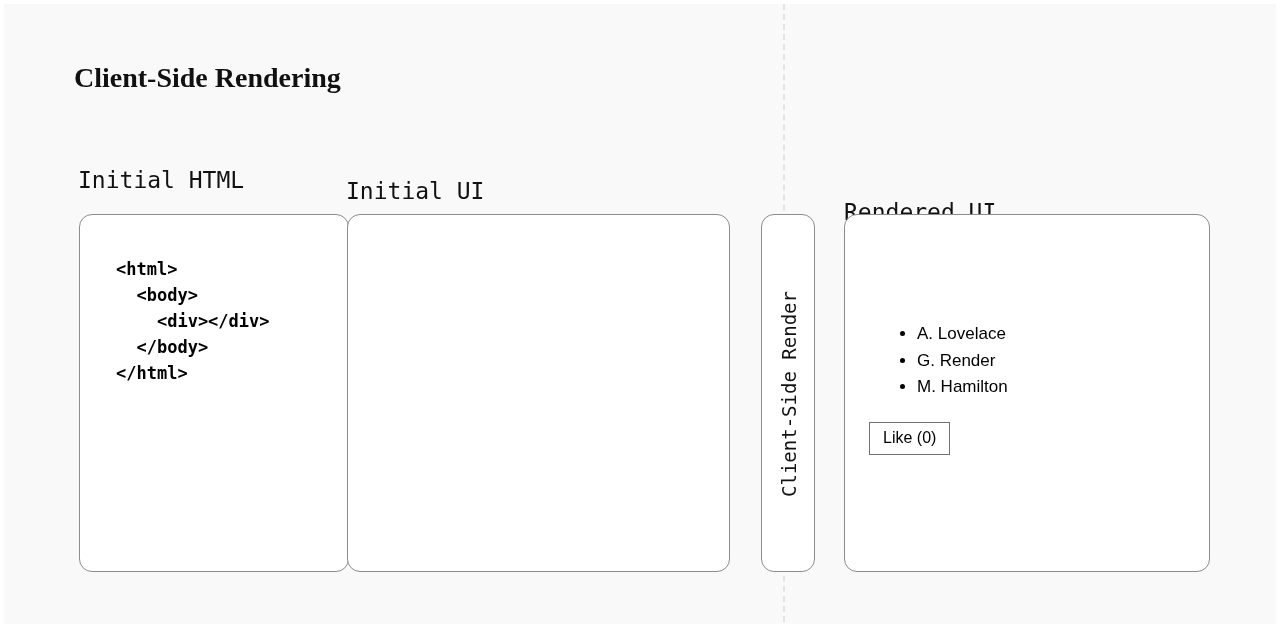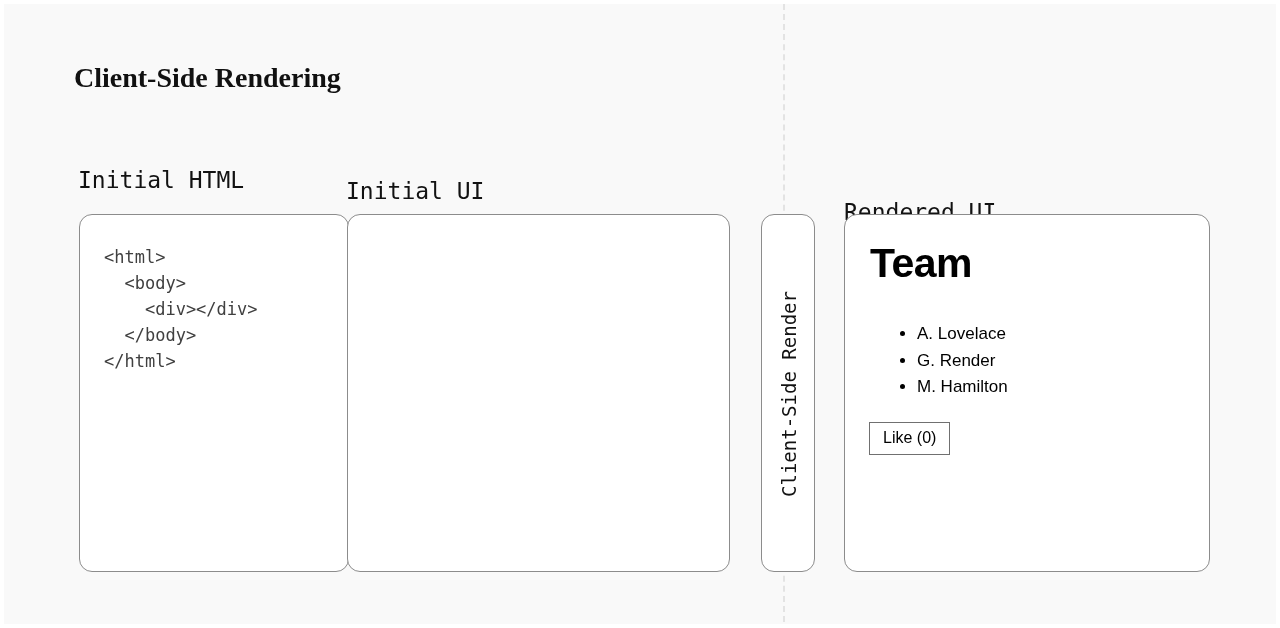--- a/index.html
+++ b/index.html
@@ -92,26 +92,27 @@
     top: 210px;
     width: 366px;
     height: 358px;
   }
 
   
   #code {
     position: absolute;
     left: 24px;
     top: 29px;
-    margin: 0;
+    margin: 12px;
     font-family: "DejaVu Sans Mono", "Liberation Mono", monospace;
     font-size: 17px;
     line-height: 26px;
-    color: #404040;
+    color: #000000;
     white-space: pre;
+    font-weight: bold;
   }
 
   
   #render-label {
     position: absolute;
     left: 0;
     top: 0;
     width: 54px;
     height: 358px;
     display: flex;
@@ -190,21 +191,20 @@
 
   <div class="panel" id="panel-initial-ui"></div>
 
   <div class="panel" id="panel-render-step">
     <div id="render-label">
       <span>Client-Side Render</span>
     </div>
   </div>
 
   <div class="panel" id="panel-rendered">
-    <h1 id="rendered-heading">Team</h1>
     <ul id="rendered-list">
         <li>A. Lovelace</li>
         <li>G. Render</li>
         <li>M. Hamilton</li>
       </ul>
     <button id="like-button">Like (0)</button>
   </div>
 
 </div>
 

